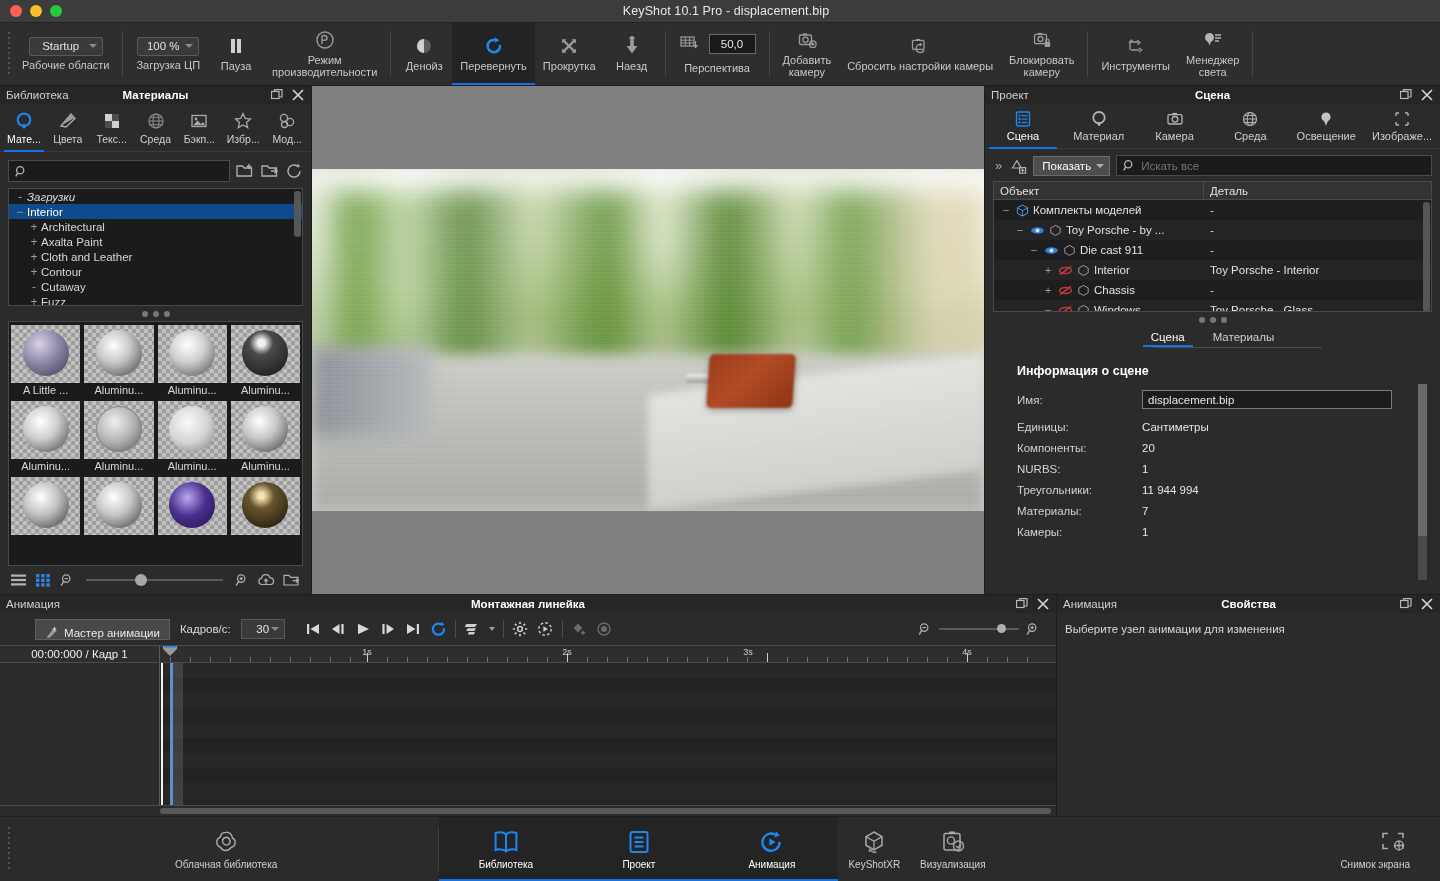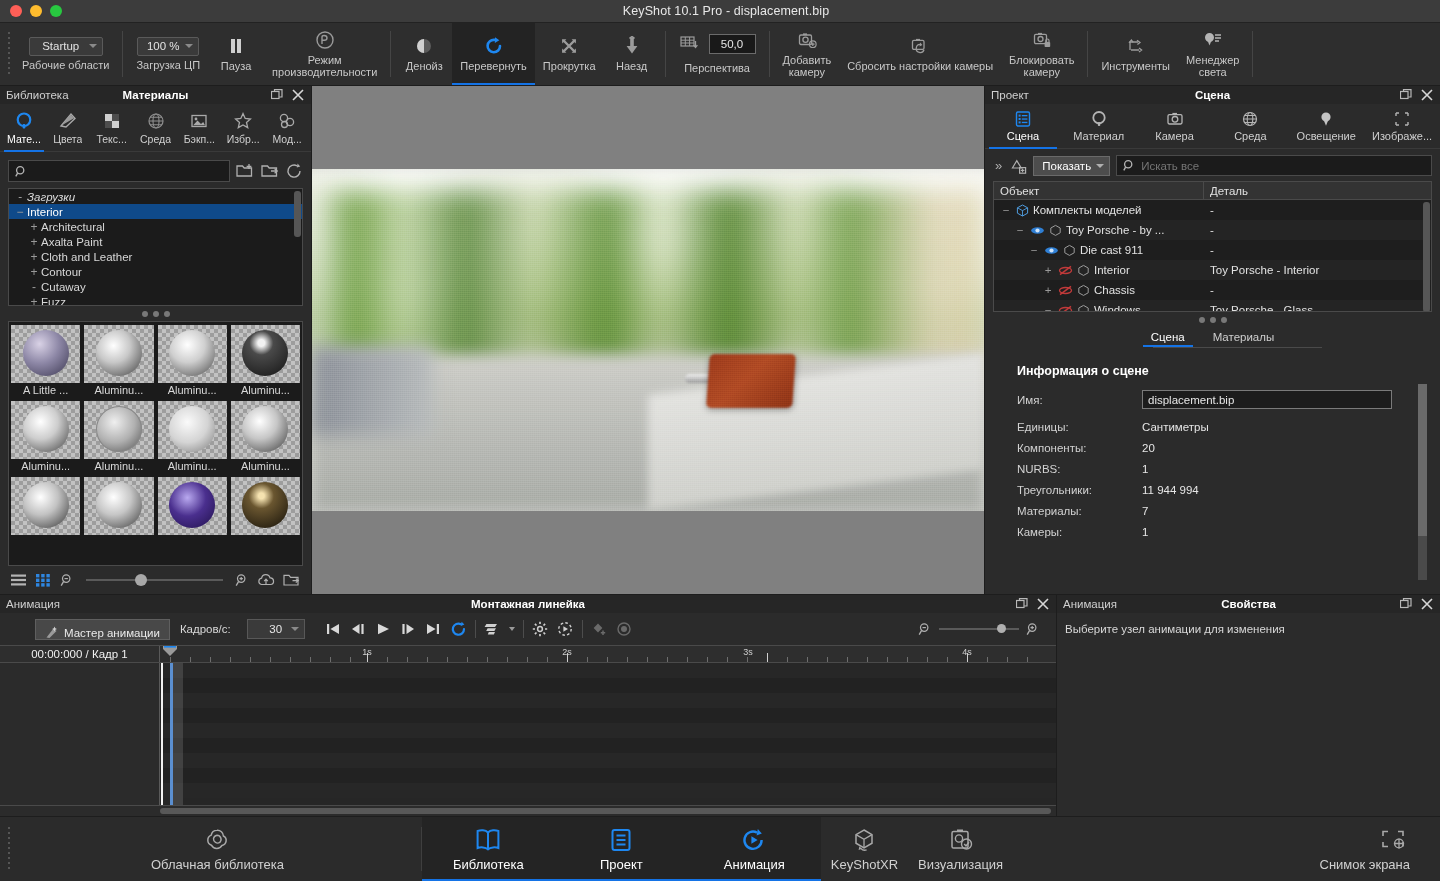--- a/index.html
+++ b/index.html
@@ -185,22 +185,22 @@
   .si-scroll .th { position:absolute; top:0; left:0; right:0; height:152px; background:#6a6a6a; }
   .si-scroll .th2 { position:absolute; top:152px; left:0; right:0; height:44px; background:#4a4a4a; }
 
   
   .bottom-row { display:flex; flex:0 0 222px; height:222px; border-top:1px solid #1d1d1d; }
   .anim { width:1057px; flex:0 0 1057px; border-right:1px solid #1d1d1d; display:flex; flex-direction:column; background:#2b2b2b; }
   .anim-tools { height:32px; display:flex; align-items:center; gap:10px; padding:0 8px; flex:0 0 32px; }
   .btn-wizard { background:#484848; border:1px solid #5f5f5f; height:21px; padding:0 9px;
     display:flex; align-items:flex-end; gap:5px; font-size:11.5px; color:#eaeaea;margin-left:27px; }
   .fps-label { font-size:11.5px; color:#d8d8d8; }
-  .fps-combo { background:#3a3a3a; border:1px solid #585858; height:20px; width:58px;
-    font-size:11.5px; color:#e6e6e6; display:flex; align-items:center; justify-content:center; position:relative;margin-left:6px; }
+  .fps-combo { background:#3a3a3a; border:1px solid #585858; height:20px; width:44px;
+    font-size:11.5px; color:#e6e6e6; display:flex; align-items:center; justify-content:center; position:relative; }
   .fps-combo .caret { position:absolute; right:5px; top:50%; margin-top:-2px;
     border-left:4px solid transparent; border-right:4px solid transparent; border-top:4px solid #8a8a8a; }
   .transport { display:flex; align-items:center; gap:8px; margin-left:10px; }
   .tp { width:17px; height:17px; display:flex; align-items:center; justify-content:center; }
   .vsep { width:1px; height:18px; background:#4d4d4d; }
   .zoomwrap { margin-left:auto; display:flex; align-items:center; gap:7px; padding-right:8px; }
   .zslider { width:80px; height:2px; background:#5a5a5a; position:relative; }
   .zslider .knob { position:absolute; top:-4px; left:72%; width:9px; height:9px; border-radius:50%; background:#b0b0b0; }
 
   .tl-ruler { display:flex; height:18px; border-top:1px solid #4a4a4a; border-bottom:1px solid #4a4a4a;
@@ -227,21 +227,21 @@
   .props-text { padding:10px 8px; font-size:11.5px; color:#d8d8d8; }
 
   
   .dock { height:65px; flex:0 0 65px; background:#2b2b2b; display:flex; align-items:stretch;
     border-top:1px solid #1d1d1d; padding-left:4px; }
   .dock-item { display:flex; flex-direction:column; align-items:center; justify-content:center;
     gap:4px; position:relative; padding:0 10px; min-width:70px; }
   .dock-item.wide { flex:1 1 0; }
   .dock-item.boxed { width:133px; flex:0 0 133px; background:#242424; }
   .dock-item.boxed::after { content:""; position:absolute; left:0; right:0; bottom:0; height:2px; background:#1473e6; }
-  .dock-label { font-size:13px; color:#d0d0d0; }
+  .dock-label { font-size:10px; color:#d0d0d0; }
   .dock-item.boxed .dock-label { color:#ffffff; }
   .dock-sep { width:1px; background:#3f3f3f; margin:10px 0; }
 
   svg { display:block; }
 </style>
 </head>
 <body>
 
 <div class="app">
 

